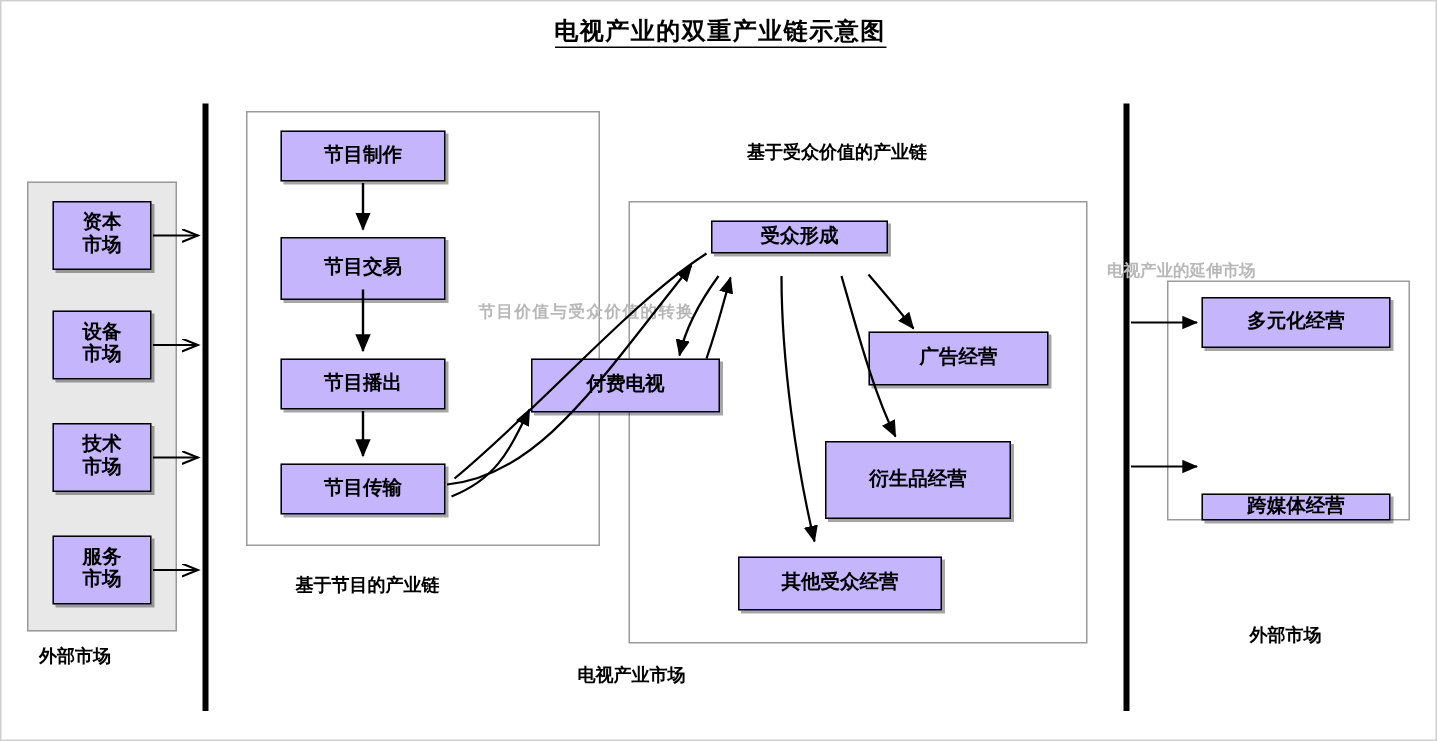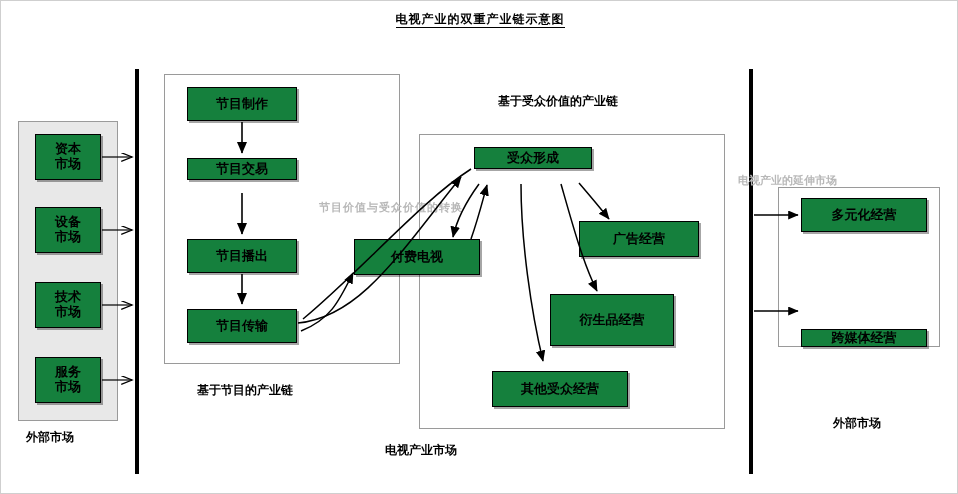--- a/index.html
+++ b/index.html
@@ -26,33 +26,33 @@
     width: 958px;
     height: 494px;
     pointer-events: none;
   }
   .title {
     position: absolute;
     left: 0;
     top: 10px;
     width: 958px;
     text-align: center;
-    font-size: 12px;
+    font-size: 16px;
     font-weight: bold;
     color: #000000;
     letter-spacing: 1px;
   }
   .title span {
     border-bottom: 1px solid #000;
     padding-bottom: 1px;
   }
   .node {
     position: absolute;
     box-sizing: border-box;
-    background: #15803d;
+    background: #c4b5fd;
     border: 1px solid #000000;
     color: #000000;
     font-weight: bold;
     font-size: 13px;
     display: flex;
     align-items: center;
     justify-content: center;
     text-align: center;
     line-height: 1.15;
     box-shadow: 2px 2px 0 rgba(0,0,0,0.35);
@@ -109,21 +109,21 @@
 
   <div class="caption" style="left:25px; top:428px;">外部市场</div>
 
   <div class="vbar" style="left:134px; top:68px; height:405px;"></div>
 
   <div class="group-box" style="left:163px; top:73px; width:236px; height:290px;"></div>
 
   <div class="node" style="left:186px; top:86px; width:110px; height:34px;">
     <span>节目制作</span>
   </div>
-  <div class="node" style="left:186px; top:157px; width:110px; height:22px;">
+  <div class="node" style="left:186px; top:157px; width:110px; height:42px;">
     <span>节目交易</span>
   </div>
   <div class="node" style="left:186px; top:308px; width:110px; height:34px;">
     <span>节目传输</span>
   </div>
   <div class="node" style="left:186px; top:238px; width:110px; height:34px;">
     <span>节目播出</span>
   </div>
 
   <div class="caption" style="left:196px; top:381px;">基于节目的产业链</div>

